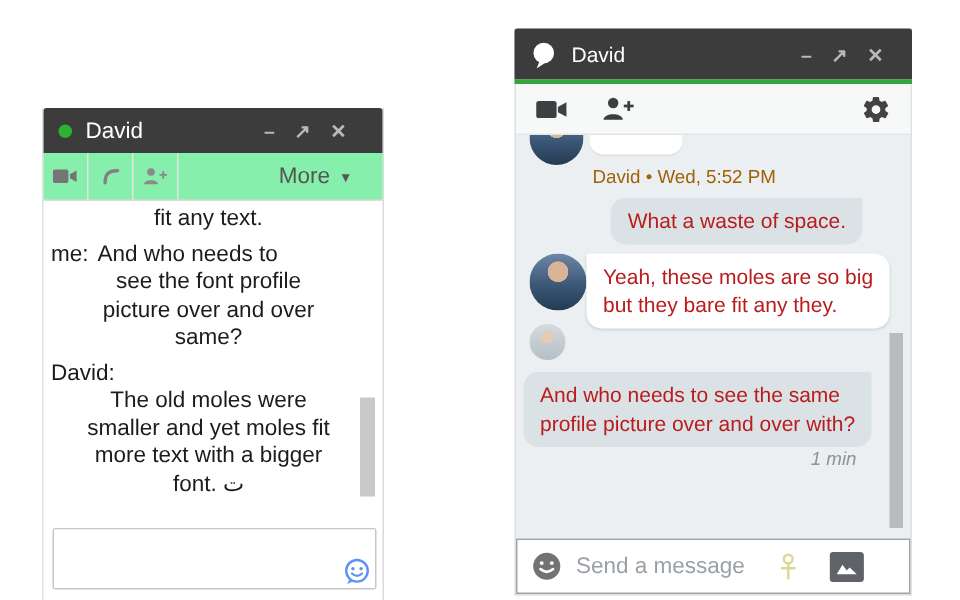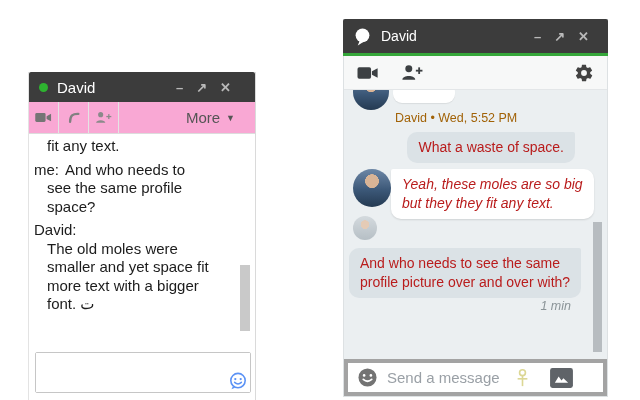--- a/index.html
+++ b/index.html
@@ -8,28 +8,28 @@
 
   
   .winold { position: absolute; left: 28px; top: 72px; width: 228px; height: 328px;
             background: #fff; border-left: 1px solid #e3e3e3; border-right: 1px solid #dadada; }
   .oldhead { height: 30px; background: #3c3c3c; border-radius: 2px 2px 0 0;
              display: flex; align-items: center; padding: 0 24px 0 10px; }
   .dot { width: 9px; height: 9px; border-radius: 50%; background: #2eb330; flex: 0 0 auto; }
   .oldtitle { color: #fff; font-size: 15px; margin-left: 9px; }
   .wctrl { display: flex; gap: 13px; margin-left: auto; color: #b9b9b9; font-size: 13px; font-weight: bold; }
   .wctrl span { cursor: default; line-height: 1; }
-  .oldtoolbar { height: 32px; display: flex; align-items: stretch; border-bottom: 1px solid #dcdcdc; background: #f9a8d4; }
+  .oldtoolbar { height: 32px; display: flex; align-items: stretch; border-bottom: 1px solid #dcdcdc; background: #86efac; }
   .tcell { width: 30px; display: flex; align-items: center; justify-content: center; border-right: 1px solid #e4e4e4; }
   .morebtn { margin-left: auto; display: flex; align-items: center; gap: 6px; padding-right: 20px;
              color: #555; font-size: 15px; }
   .morecaret { font-size: 9px; color: #555; }
   .oldmsgs { position: relative; height: 214px; overflow: hidden; padding: 3px 24px 0 5px;
              font-size: 15px; line-height: 18.5px; color: #1c1c1c; }
-  .oldmsgs .cont { padding-left: 13px; white-space: nowrap; }
+  .oldmsgs .cont { padding-left: 13px; white-space: nowrap; text-align: center; }
   .oldmsgs .para { margin-top: 5px; white-space: nowrap; }
   .oldmsgs b { font-weight: normal; margin-right: 6px; }
   .othumb { position: absolute; right: 5px; top: 131px; width: 10px; height: 66px; background: #c9c9c9; }
   .oldinput { position: absolute; left: 6px; top: 280px; width: 216px; height: 41px;
               border: 1px solid #c6c6c6; border-radius: 2px; background: #fff; }
   .oldinput textarea { width: 100%; height: 100%; border: none; outline: none; resize: none;
                        font-family: "Liberation Sans", sans-serif; font-size: 14px; padding: 4px 6px; }
   .bluesmiley { position: absolute; right: 3px; bottom: 2px; width: 18px; height: 18px; }
 
   
@@ -48,30 +48,30 @@
               linear-gradient(180deg, #6d87a6 0%, #3c5878 55%, #243a52 100%); }
   .av-own { background: radial-gradient(circle at 50% 36%, #e4cbb6 0 22%, rgba(0,0,0,0) 23%),
             linear-gradient(180deg, #d4dade, #b6bfc5); }
   .av1 { left: 9px; top: -16px; width: 36px; height: 36px; }
   .frag { position: absolute; left: 49px; top: -7px; width: 62px; height: 20px;
           background: #fff; border-radius: 9px; box-shadow: 0 1px 1px rgba(0,0,0,.08); }
   .meta { position: absolute; left: 51px; top: 21px; font-size: 12.5px; color: #a16207; white-space: nowrap; }
   .bubble { position: absolute; font-size: 14px; line-height: 19px; color: #b91c1c;
             padding: 6px 11px; white-space: nowrap; }
   .b-gray { background: #dbe2e6; border-radius: 10px 2px 10px 10px; }
-  .b-white { background: #fff; border-radius: 2px 10px 10px 10px; box-shadow: 0 1px 2px rgba(0,0,0,.12); font-style: italic; }
+  .b-white { background: #fff; border-radius: 2px 10px 10px 10px; box-shadow: 0 1px 2px rgba(0,0,0,.12); }
   .out1 { right: 32px; top: 42px; }
   .in1 { left: 47px; top: 79px; }
   .av2 { left: 9px; top: 79px; width: 38px; height: 38px; }
   .av3 { left: 9px; top: 126px; width: 24px; height: 24px; }
   .out2 { left: 5px; top: 158px; }
   .time { position: absolute; right: 36px; top: 209px; font-size: 12.5px; color: #8b9498; font-style: italic; }
   .nthumb { position: absolute; right: 5px; top: 132px; width: 9px; height: 130px; background: #b7bcc0; }
   .newinput { position: absolute; left: 0; right: 0; bottom: 0; height: 37px; background: #fff;
-              border: 4px solid #a3a3a3; display: flex; align-items: center; padding: 0 30px 0 9px; gap: 9px; }
+              border: 1px solid #a3a3a3; display: flex; align-items: center; padding: 0 30px 0 9px; gap: 9px; }
   .newinput input { flex: 1; border: none; outline: none; background: transparent; min-width: 0;
                     font-family: "Liberation Sans", sans-serif; font-size: 15px; color: #444; }
   .newinput input::placeholder { color: #9aa0a6; opacity: 1; }
   .ankh { margin-right: 12px; flex: 0 0 auto; }
   .photoicon { flex: 0 0 auto; }
   .icon { display: inline-flex; align-items: center; justify-content: center; }
 </style>
 </head>
 <body>
 
@@ -116,25 +116,26 @@
       </span>
       <span class="morebtn">
         <span>More</span>
         <span class="morecaret">▼</span>
       </span>
     </div>
 
     <div class="oldmsgs">
       <div class="cont">fit any text.</div>
       <div class="para"><b>me:</b><span>And who needs to</span></div>
-      <div class="cont">see the same profile</div>
-      <div class="cont">space?</div>
+      <div class="cont">see the font profile</div>
+      <div class="cont">picture over and over</div>
+      <div class="cont">same?</div>
       <div class="para"><b>David:</b></div>
       <div class="cont">The old moles were</div>
-      <div class="cont">smaller and yet space fit</div>
+      <div class="cont">smaller and yet moles fit</div>
       <div class="cont">more text with a bigger</div>
       <div class="cont">font. ت</div>
       <div class="othumb"></div>
     </div>
 
     <div class="oldinput">
       <textarea style=""></textarea>
       <span class="bluesmiley icon">
         <svg width="18" height="18" viewBox="0 0 16 16">
             <circle cx="8" cy="7.6" r="6.4" fill="none" stroke="#5b92f5" stroke-width="1.4"></circle>
@@ -189,21 +190,21 @@
     <div class="newmsgs">
       <div class="avatar av-david av1"></div>
       <div class="frag"></div>
       <div class="meta">David • Wed, 5:52 PM</div>
 
       <div class="bubble b-gray out1">What a waste of space.</div>
 
       <div class="avatar av-david av2"></div>
       <div class="bubble b-white in1">
         <div>Yeah, these moles are so big</div>
-        <div>but they they fit any text.</div>
+        <div>but they bare fit any they.</div>
       </div>
 
       <div class="avatar av-own av3"></div>
       <div class="bubble b-gray out2">
         <div>And who needs to see the same</div>
         <div>profile picture over and over with?</div>
       </div>
 
       <div class="time">1 min</div>
       <div class="nthumb"></div>

